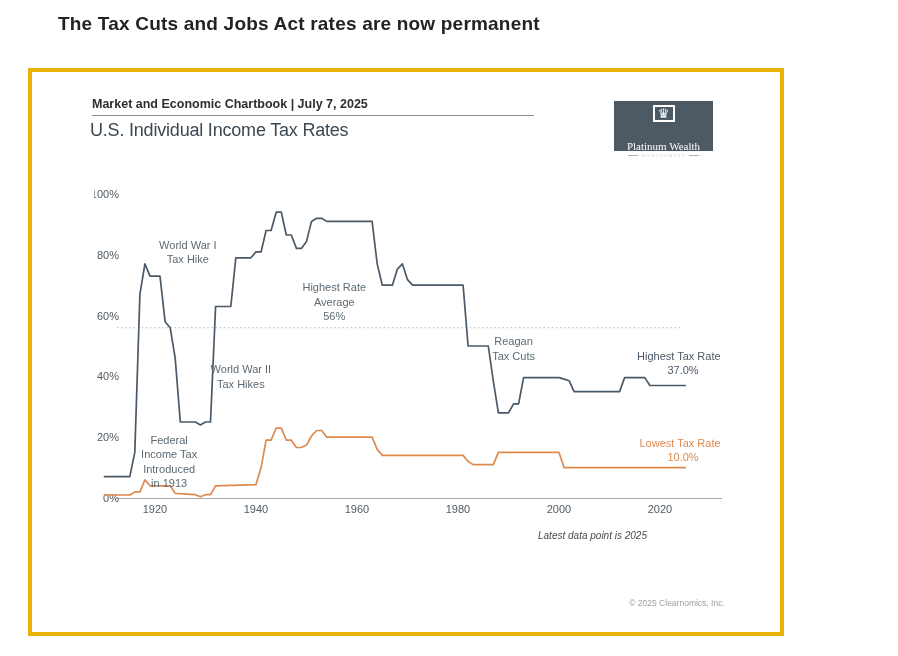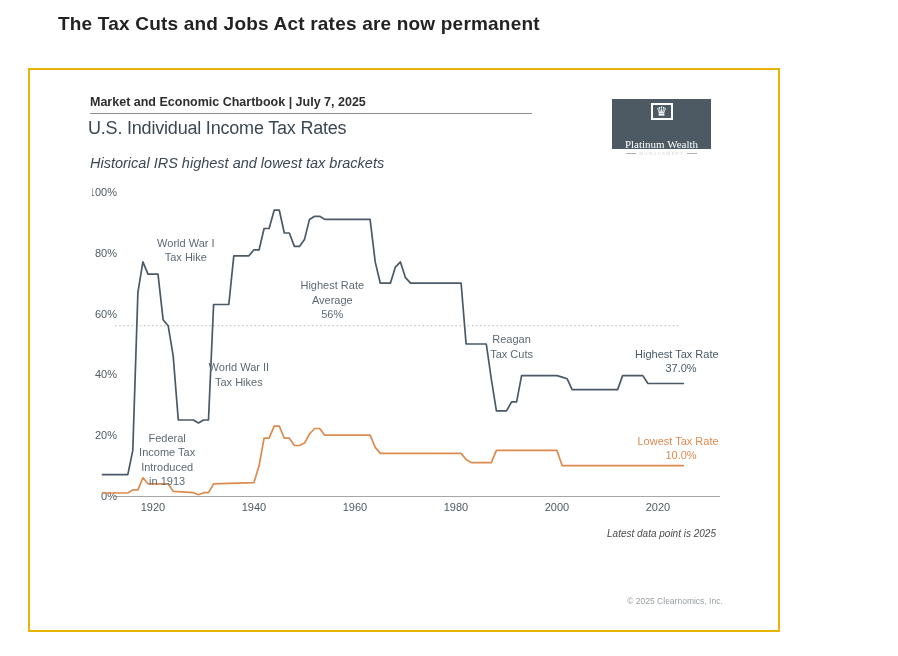--- a/index.html
+++ b/index.html
@@ -8,21 +8,21 @@
     background: #ffffff;
     font-family: "Liberation Sans", sans-serif;
     overflow: hidden;
   }
   .page-title {
     position: absolute; left: 30px; top: 13px;
     font-size: 19px; font-weight: bold; color: #232323; letter-spacing: 0.2px; margin-left: 28px;
   }
   .card {
     position: absolute; left: 28px; top: 68px; width: 748px; height: 560px;
-    border: 2px solid #eab308; background: #ffffff;
+    border: 4px solid #eab308; background: #ffffff;
   }
   .kicker {
     position: absolute; left: 60px; top: 25px;
     font-size: 12.5px; font-weight: bold; color: #2e2e2e;
   }
   .kicker-rule {
     position: absolute; left: 60px; top: 43px; width: 442px; height: 1px;
     background: #8f8f8f;
   }
   .chart-title {
@@ -48,41 +48,40 @@
   }
   .logo-sub {
     display: flex; align-items: center; gap: 3px;
     color: #ccd3d8; font-size: 4.5px; letter-spacing: 1.2px; margin-top: 1px;
     font-family: "Liberation Serif", serif;
   }
   .logo-sub::before, .logo-sub::after { content: ""; width: 10px; height: 1px; background: #a9b2b8; }
   svg.chart { position: absolute; left: 62px; top: 112px; }
   svg.chart text { font-family: "Liberation Sans", sans-serif; }
   .latest-note {
-    position: absolute; left: 486px; top: 458px; width: 200px; text-align: right;
+    position: absolute; left: 506px; top: 458px; width: 200px; text-align: left;
     font-size: 10px; font-style: italic; color: #4a4a4a;
   }
   .sources {
     position: absolute; left: 540px; top: 516px; width: 210px; text-align: center;
   }
   .sources .line { font-size: 11px; color: #333333; line-height: 13px; }
   .sources .copyright { font-size: 8.5px; color: #9aa0a4; margin-top: 10px; }
 </style>
 </head>
 <body>
 
 <div class="page-title">The Tax Cuts and Jobs Act rates are now permanent</div>
 
 <div class="card">
 
   <div class="kicker">Market and Economic Chartbook | July 7, 2025</div>
   <div class="kicker-rule"></div>
 
   <div class="chart-title">U.S. Individual Income Tax Rates</div>
-  <div class="chart-subtitle">Historical IRS highest and lowest tax brackets</div>
 
   <div class="logo">
     <div class="logo-emblem">
       <span class="crown">♛</span>
     </div>
     <div class="logo-name">Platinum Wealth</div>
     <div class="logo-sub">MANAGEMENT</div>
   </div>
 
   <svg class="chart" width="640" height="340" viewBox="0 0 640 340">

